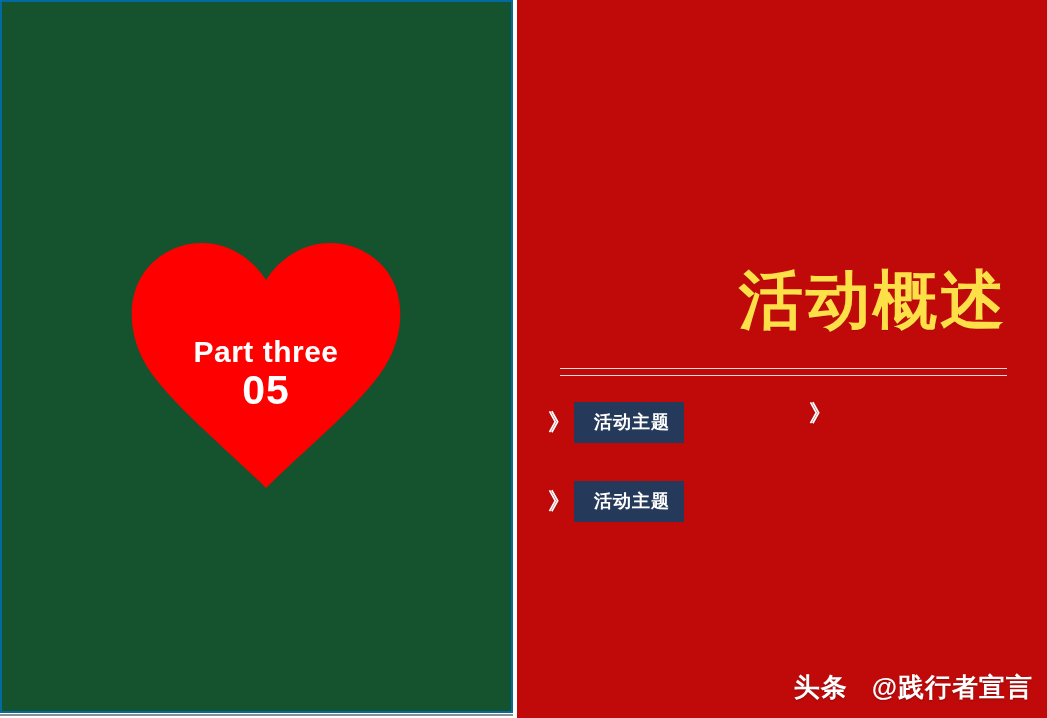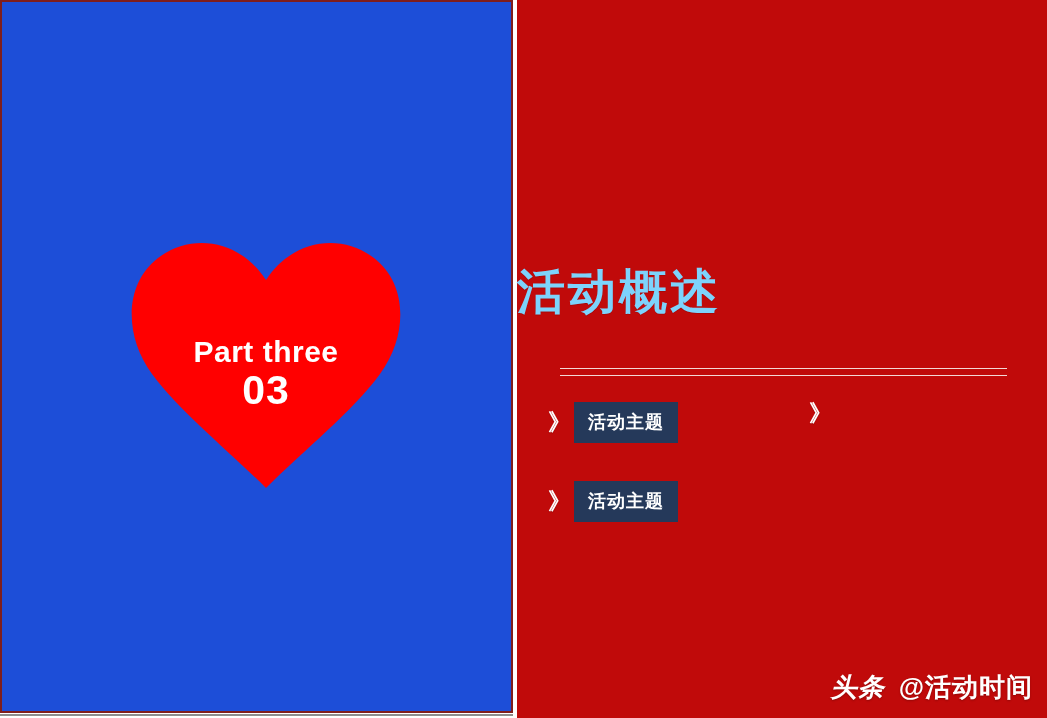--- a/index.html
+++ b/index.html
@@ -19,23 +19,23 @@
     background: #ffffff;
   }
 
   
   .left-panel {
     position: absolute;
     left: 0;
     top: 0;
     width: 513px;
     height: 713px;
-    background: #1d4ed8;
+    background: #14532d;
     box-sizing: border-box;
-    border: 2px solid #7f1d1d;
+    border: 2px solid #0369a1;
   }
 
   .left-bottom-rule {
     position: absolute;
     left: 0;
     top: 714px;
     width: 513px;
     height: 2px;
     background: #8d8d8d;
   }
@@ -89,22 +89,23 @@
     width: 530px;
     height: 718px;
     background: #c00a0a;
   }
 
   .title {
     position: absolute;
     left: 0;
     top: 268px;
     width: 490px;
-    color: #7dd3fc;
-    font-size: 48px;
+    text-align: right;
+    color: #fde047;
+    font-size: 64px;
     font-weight: bold;
     letter-spacing: 3px;
     line-height: 1;
     text-shadow: 0 1px 0 rgba(0,0,0,0.12);
   }
 
   .divider {
     position: absolute;
     left: 43px;
     width: 447px;
@@ -133,53 +134,53 @@
     text-align: left;
     text-shadow: 0 1px 1px rgba(0,0,0,0.18);
   }
 
   .tag-box {
     background: #25395a;
     color: #ffffff;
     font-size: 18px;
     font-weight: bold;
     letter-spacing: 1px;
-    padding: 11px 14px 12px 14px;
+    padding: 11px 14px 12px 20px;
     line-height: 1;
     white-space: nowrap;
   }
 
   
   .footer {
     position: absolute;
     right: 14px;
     bottom: 18px;
     color: #ffffff;
     font-size: 26px;
     font-weight: bold;
     letter-spacing: 1px;
     line-height: 1;
     text-shadow: 0 1px 2px rgba(0,0,0,0.25);
     white-space: nowrap;
   }
-  .footer .wm-brand { margin-right: 14px; font-style: italic; }
+  .footer .wm-brand { margin-right: 24px; }
 </style>
 </head>
 <body>
 
 <div id="slide">
 
   <div class="left-panel">
     <div class="heart-wrap">
       <svg viewBox="0 0 276 252" xmlns="http://www.w3.org/2000/svg">
         <path d="M138 252 C 100 214, 52 176, 24 138 C -4 100, -4 48, 30 22 C 64 -4, 112 4, 138 44 C 164 4, 212 -4, 246 22 C 280 48, 280 100, 252 138 C 224 176, 176 214, 138 252 Z" fill="#FF0000"></path>
       </svg>
       <div class="heart-text">
         <div class="heart-label">Part three</div>
-        <div class="heart-number">03</div>
+        <div class="heart-number">05</div>
       </div>
     </div>
   </div>
   <div class="left-bottom-rule"></div>
 
   <div class="right-panel">
 
     <div class="title">活动概述</div>
 
     <div class="divider d1"></div>
@@ -193,17 +194,17 @@
     <div class="tag-item pos-1">
       <span class="chev">》</span>
     </div>
 
     <div class="tag-item pos-2">
       <span class="chev">》</span>
       <span class="tag-box">活动主题</span>
     </div>
 
     <div class="footer">
-      <span class="wm-brand">头条</span><span>@活动时间</span>
+      <span class="wm-brand">头条</span><span>@践行者宣言</span>
     </div>
 
   </div>
 </div>
 
 </body></html>

